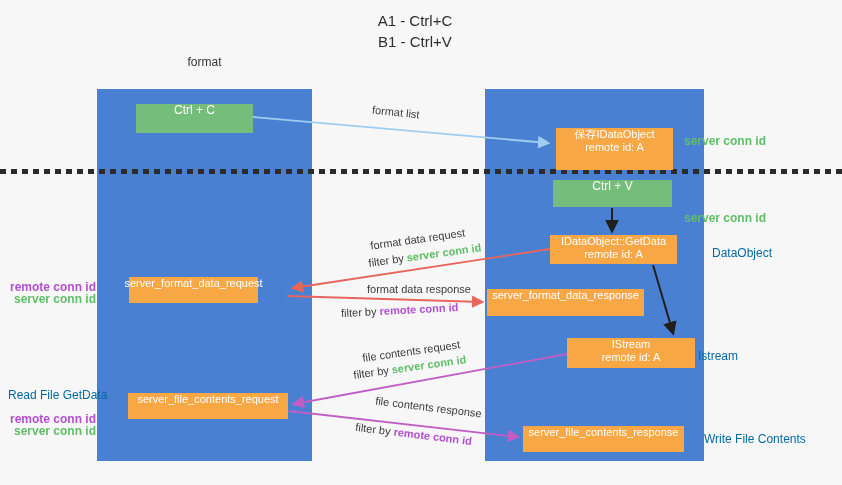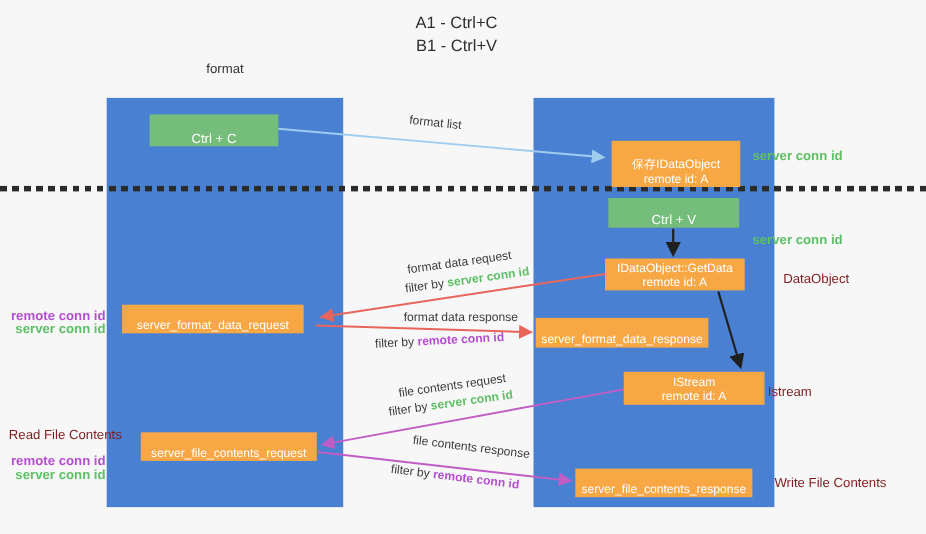--- a/index.html
+++ b/index.html
@@ -33,39 +33,39 @@
     background: repeating-linear-gradient(90deg, #2b2b2b 0 6px, transparent 6px 11px);
     z-index: 3;
   }
   #arrow-layer {
     position: absolute; left: 0; top: 0; width: 842px; height: 485px;
     z-index: 4; pointer-events: none;
   }
   .node {
     position: absolute; z-index: 5;
     display: flex; flex-direction: column;
-    align-items: center; justify-content: flex-end;
+    align-items: center; justify-content: flex-start;
     color: #fff; text-align: center;
     font-size: 11px; line-height: 13px;
   }
   .node.green  { background: #74bd7a; font-size: 12px; }
   .node.orange { background: #f8a745; }
   .lbl { position: absolute; z-index: 6; font-size: 11px; white-space: nowrap; }
   .lbl .green  { color: #5fbf66; font-weight: bold; }
   .lbl .purple { color: #b44fd0; font-weight: bold; }
   .lbl.bold-green  { color: #5fbf66; font-weight: bold; font-size: 12px; }
   .lbl.bold-purple { color: #b44fd0; font-weight: bold; font-size: 12px; }
-  .lbl.plain { color: #7f1d1d; font-size: 12px; }
+  .lbl.plain { color: #0369a1; font-size: 12px; }
   .lbl.right-align { text-align: right; }
   
   #n-ctrl-c          { left: 136px; top: 104px; width: 117px; height: 29px; }
   #n-save-dataobject { left: 556px; top: 128px; width: 117px; height: 42px; }
   #n-ctrl-v          { left: 553px; top: 180px; width: 119px; height: 27px; }
   #n-getdata         { left: 550px; top: 235px; width: 127px; height: 29px; }
-  #n-format-request  { left: 111px; top: 277px; width: 165px; height: 26px; }
+  #n-format-request  { left: 129px; top: 277px; width: 129px; height: 26px; }
   #n-format-response { left: 487px; top: 289px; width: 157px; height: 27px; }
   #n-istream         { left: 567px; top: 338px; width: 128px; height: 30px; }
   #n-file-request    { left: 128px; top: 393px; width: 160px; height: 26px; }
   #n-file-response   { left: 523px; top: 426px; width: 161px; height: 26px; }
 </style>
 </head>
 <body>
 
 <div id="stage">
 
@@ -165,17 +165,17 @@
   <div class="lbl" style="left:355px; top:428px; transform:rotate(7deg);"><span>filter by</span> <span class="purple">remote conn id</span></div>
 
   <div class="lbl bold-green" style="left:684px; top:134px;">server conn id</div>
   <div class="lbl bold-green" style="left:684px; top:211px;">server conn id</div>
   <div class="lbl plain" style="left:712px; top:246px;">DataObject</div>
   <div class="lbl plain" style="left:698px; top:349px;">Istream</div>
   <div class="lbl plain" style="left:704px; top:432px;">Write File Contents</div>
 
   <div class="lbl bold-purple right-align" style="right:746px; top:280px;">remote conn id</div>
   <div class="lbl bold-green right-align" style="right:746px; top:292px;">server conn id</div>
-  <div class="lbl plain" style="left:8px; top:388px;">Read File Contents</div>
+  <div class="lbl plain" style="left:8px; top:388px;">Read File GetData</div>
   <div class="lbl bold-purple right-align" style="right:746px; top:412px;">remote conn id</div>
   <div class="lbl bold-green right-align" style="right:746px; top:424px;">server conn id</div>
 
 </div>
 
 </body></html>

